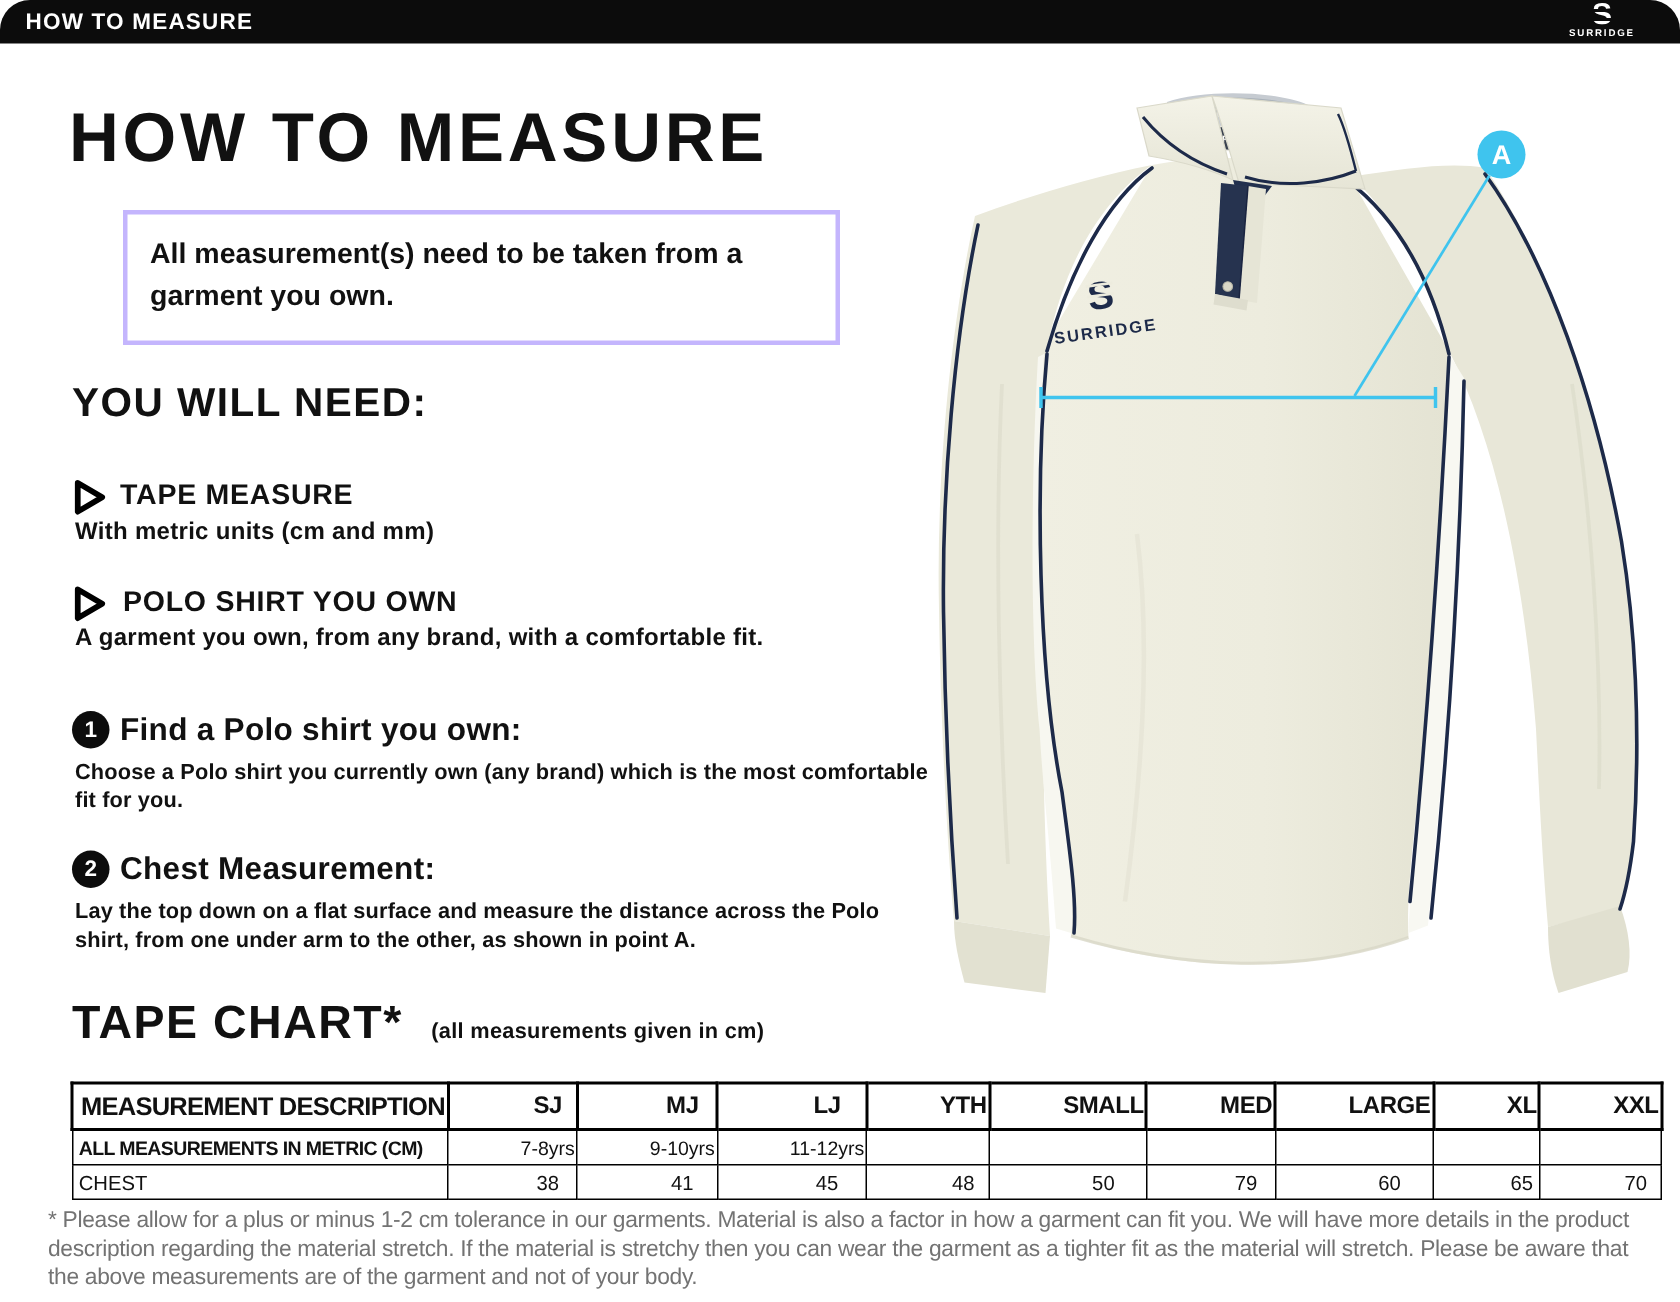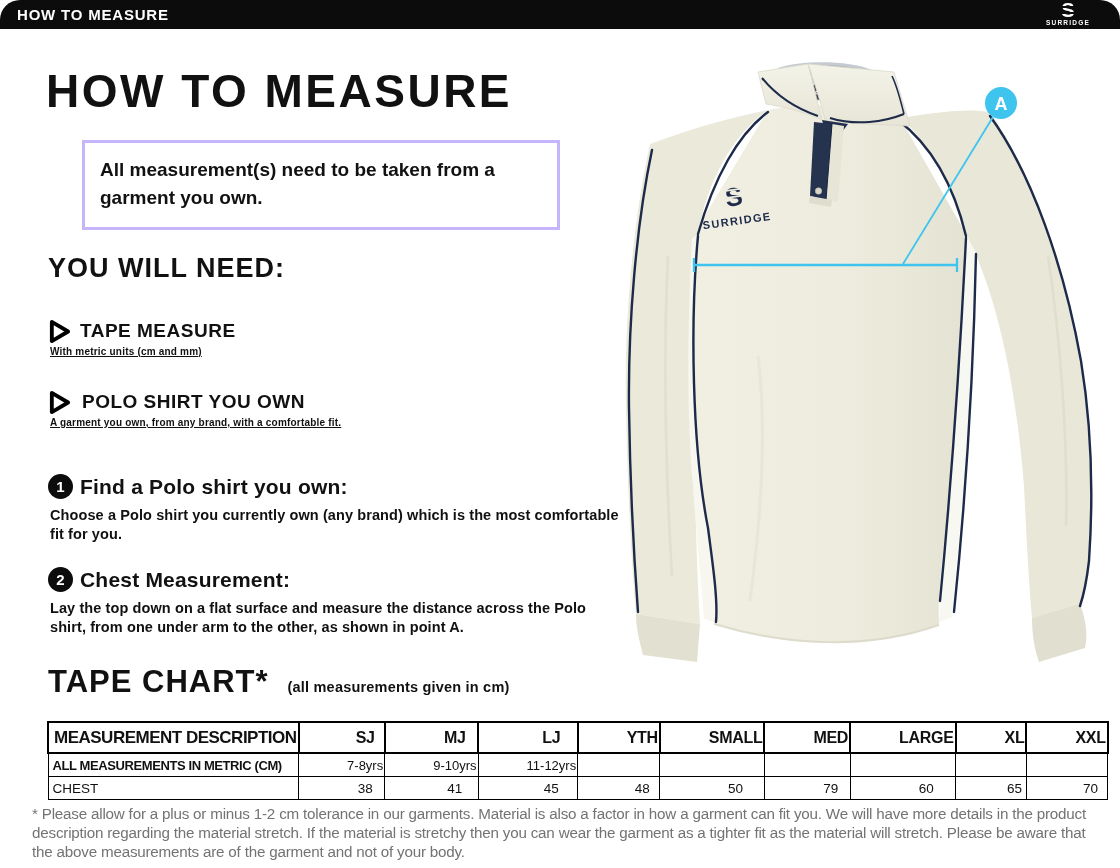--- a/index.html
+++ b/index.html
@@ -14,21 +14,21 @@
   .logo-s::before,.logo-s::after{content:"";position:absolute;left:-1px;right:-1px;height:2px;background:#0c0c0c;}
   .logo-s::before{top:5px;} .logo-s::after{top:11px;}
   .logo-word{display:block;font-size:6.5px;font-weight:bold;letter-spacing:1.2px;margin-top:-2px;}
   
   .h1{position:absolute;left:46px;top:64px;font-size:46px;font-weight:bold;letter-spacing:2.5px;}
   .notice{position:absolute;left:50px;top:140px;width:442px;border:3px solid #c4b5fd;
         padding:13px 15px 15px 15px;font-size:19px;font-weight:bold;line-height:1.47;margin-left:32px;}
   .h2{position:absolute;left:48px;top:253px;font-size:27px;font-weight:bold;letter-spacing:1px;}
   .tri{position:absolute;width:23px;height:25px;}
   .need-label{position:absolute;font-size:19px;font-weight:bold;letter-spacing:.5px;}
-  .small-bold{position:absolute;font-size:10px;font-weight:bold;letter-spacing:.2px;text-decoration:underline;}
+  .small-bold{position:absolute;font-size:16px;font-weight:bold;letter-spacing:.2px;}
   .badge{position:absolute;width:25px;height:25px;border-radius:50%;background:#0c0c0c;color:#fff;
         font-size:15px;font-weight:bold;text-align:center;line-height:25px;}
   .step-title{position:absolute;font-size:21px;font-weight:bold;letter-spacing:.2px;}
   .step-desc{position:absolute;font-size:14.5px;font-weight:bold;line-height:1.3;width:575px;letter-spacing:.1px;}
   .sc-head{position:absolute;left:48px;top:664px;white-space:nowrap;}
   .sc-title{font-size:31px;font-weight:bold;letter-spacing:1px;}
   .sc-sub{font-size:14.5px;font-weight:bold;margin-left:19px;letter-spacing:.2px;}
   
   table.size{position:absolute;left:47px;top:721px;border-collapse:collapse;table-layout:fixed;}
   table.size th,table.size td{overflow:hidden;white-space:nowrap;padding-left:48px;}

